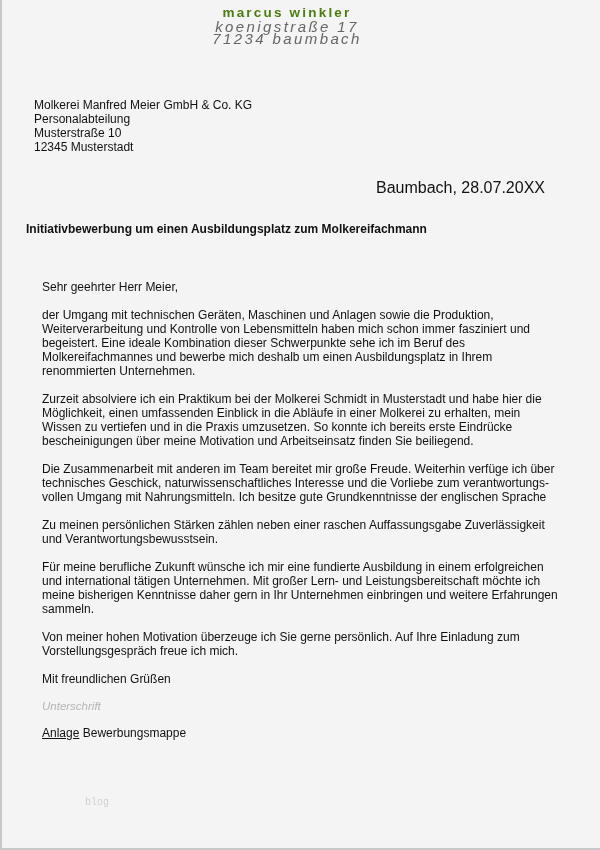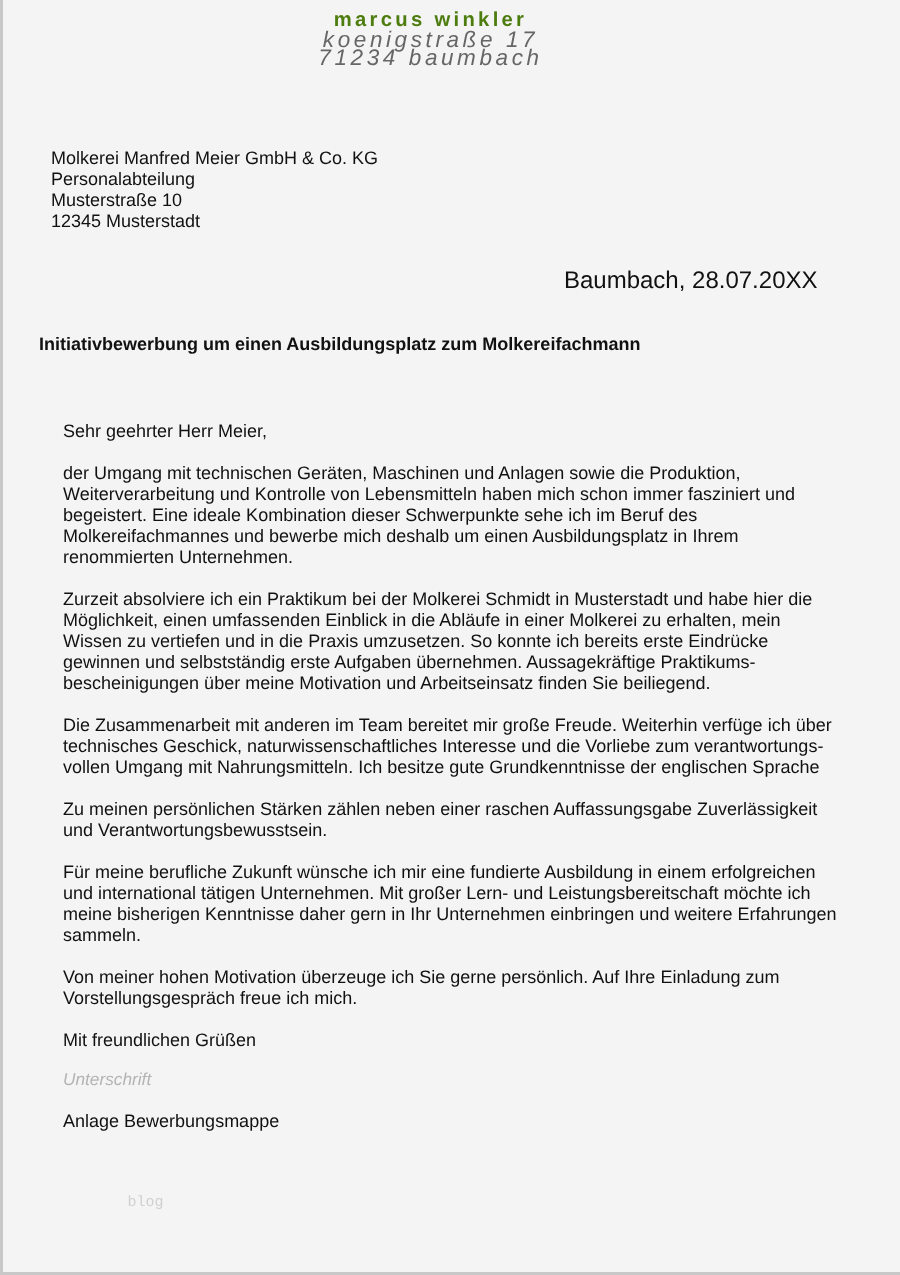--- a/index.html
+++ b/index.html
@@ -85,20 +85,21 @@
       white-space: nowrap;
     }
     .signature {
       color: #b4b4b4;
       font-style: italic;
       font-size: 11.5px;
       margin-bottom: 13px;
       margin-top: -1px;
     }
     .enclosure-label {
+      text-decoration: underline;
     }
     .watermark {
       position: absolute;
       left: 39px;
       top: 797px;
       font-size: 10px;
       color: #d0d0d0;
       font-family: Liberation Mono, monospace;
       margin-left: 44px;
     }
@@ -133,21 +134,20 @@
       <span class="ln">Weiterverarbeitung und Kontrolle von Lebensmitteln haben mich schon immer fasziniert und</span>
       <span class="ln">begeistert. Eine ideale Kombination dieser Schwerpunkte sehe ich im Beruf des</span>
       <span class="ln">Molkereifachmannes und bewerbe mich deshalb um einen Ausbildungsplatz in Ihrem</span>
       <span class="ln">renommierten Unternehmen.</span>
     </p>
 
     <p>
       <span class="ln">Zurzeit absolviere ich ein Praktikum bei der Molkerei Schmidt in Musterstadt und habe hier die</span>
       <span class="ln">Möglichkeit, einen umfassenden Einblick in die Abläufe in einer Molkerei zu erhalten, mein</span>
       <span class="ln">Wissen zu vertiefen und in die Praxis umzusetzen. So konnte ich bereits erste Eindrücke</span>
-      <span class="ln">gewinnen und selbstständig erste Aufgaben übernehmen. Aussagekräftige Praktikums-</span>
       <span class="ln">bescheinigungen über meine Motivation und Arbeitseinsatz finden Sie beiliegend.</span>
     </p>
 
     <p>
       <span class="ln">Die Zusammenarbeit mit anderen im Team bereitet mir große Freude. Weiterhin verfüge ich über</span>
       <span class="ln">technisches Geschick, naturwissenschaftliches Interesse und die Vorliebe zum verantwortungs-</span>
       <span class="ln">vollen Umgang mit Nahrungsmitteln. Ich besitze gute Grundkenntnisse der englischen Sprache</span>
     </p>
 
     <p>

